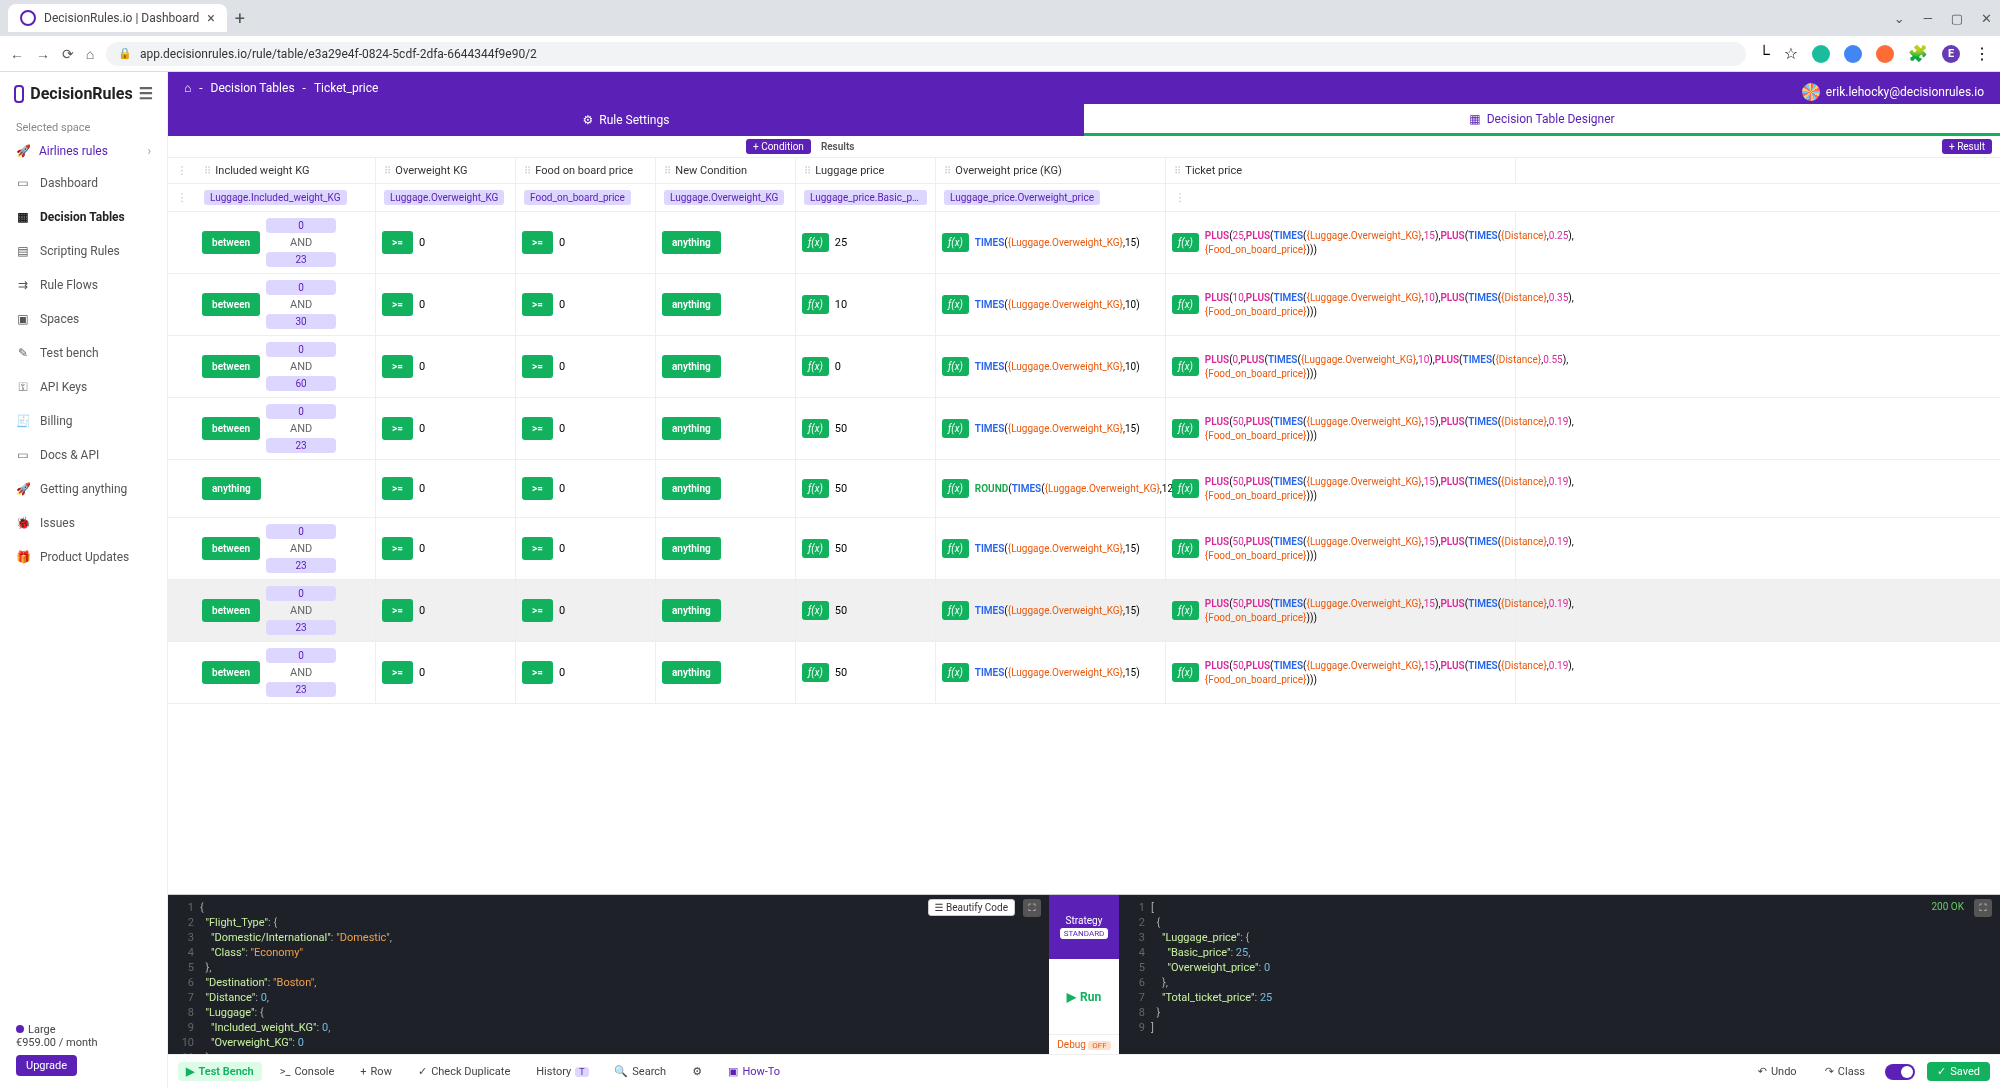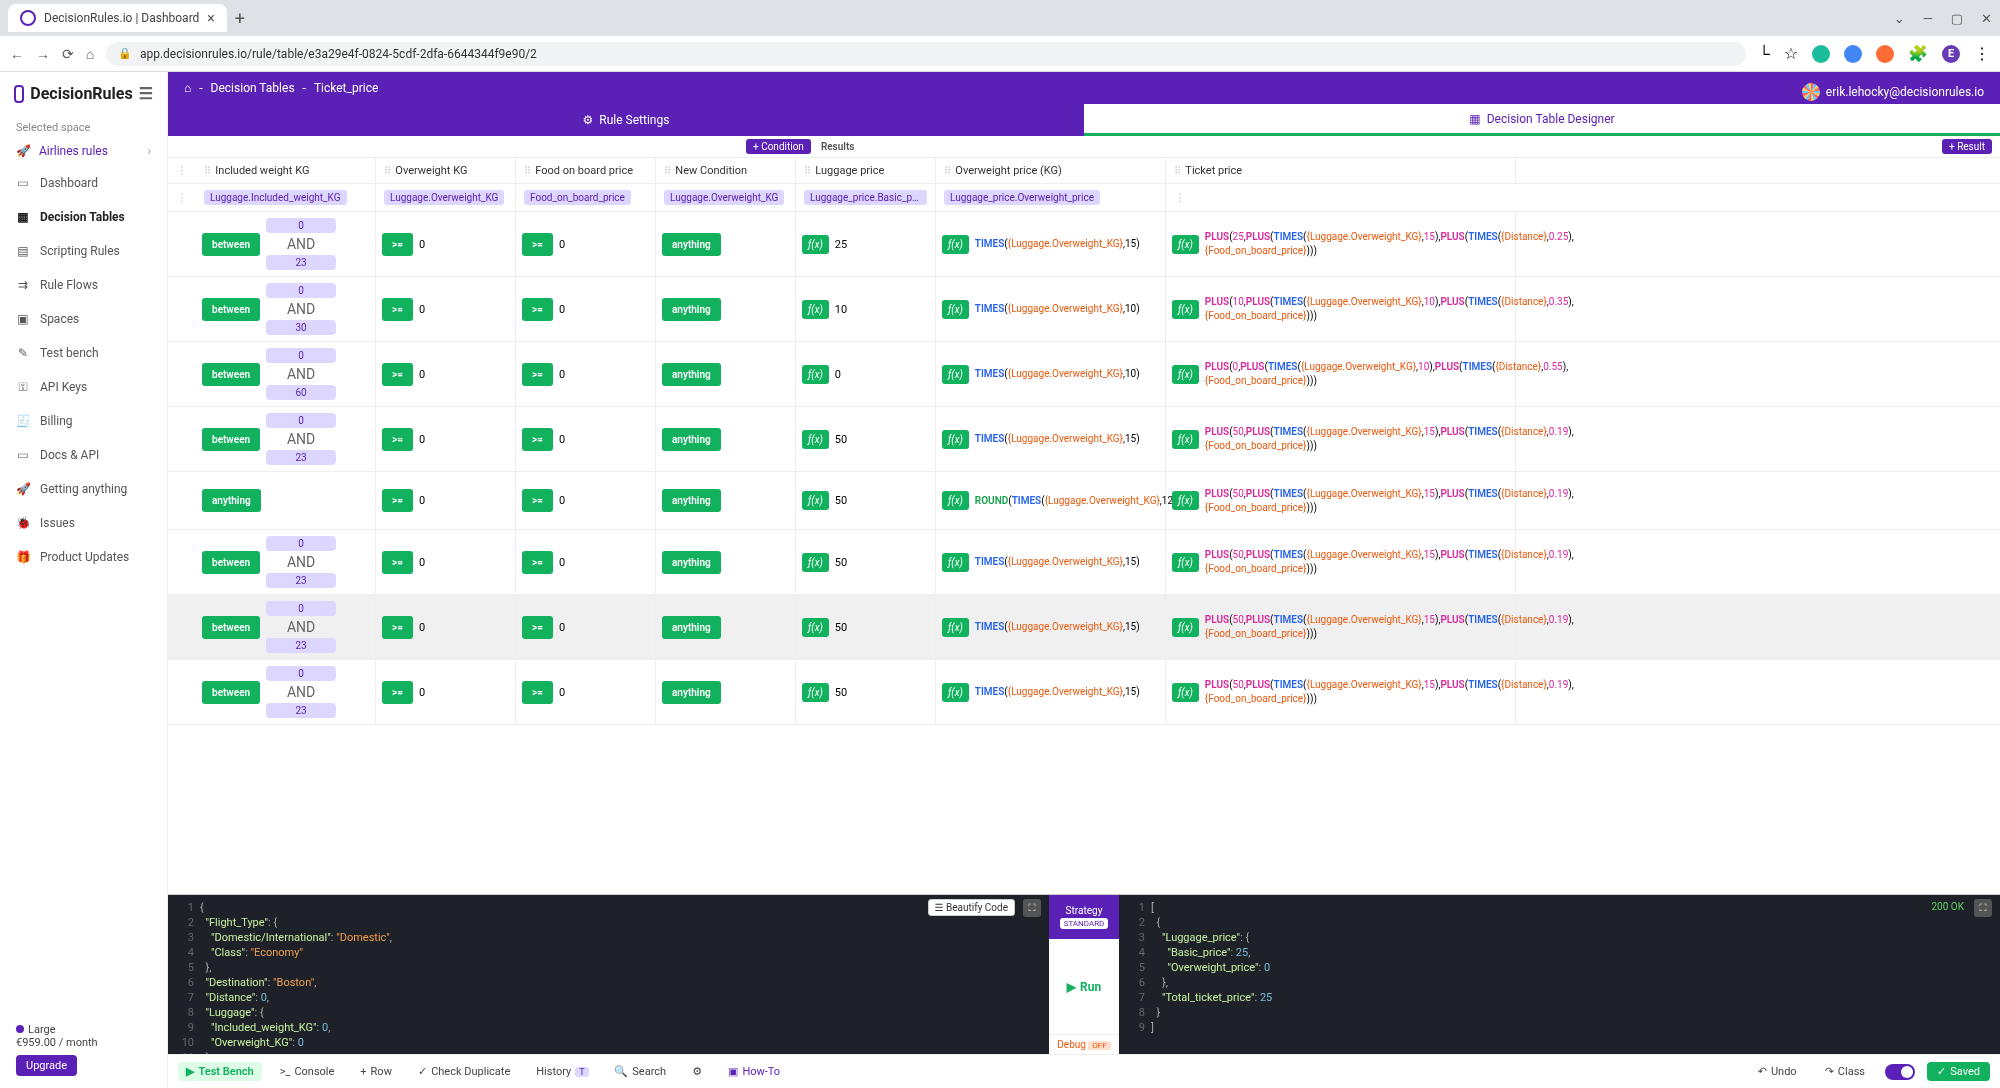--- a/index.html
+++ b/index.html
@@ -62,36 +62,36 @@
 .drag-h { color: #ccc; font-size: 10px; }
 .chip { background: #ddd6fe; color: #5b21b6; border-radius: 3px; padding: 2px 6px; font-size: 10px; white-space: nowrap; overflow: hidden; text-overflow: ellipsis; max-width: 100%; }
 
 .data-row { display: flex; border-bottom: 1px solid #eee; min-height: 58px; align-items: stretch; }
 .data-row.hl { background: #f0f0f0; }
 .cell { border-right: 1px solid #eee; padding: 6px 6px; font-size: 11px; display: flex; align-items: center; gap: 6px; }
 .tag-green { background: #11b15e; color: #fff; border-radius: 3px; padding: 6px 10px; font-size: 10px; font-weight: 600; }
 .fx-badge { background: #11b15e; color: #fff; border-radius: 3px; padding: 4px 6px; font-size: 10px; font-style: italic; }
 .stack { display: flex; flex-direction: column; gap: 3px; align-items: center; }
 .pill { background: #ddd6fe; color: #5b21b6; border-radius: 4px; padding: 2px 24px; font-size: 10px; text-align: center; min-width: 70px; }
-.and-txt { font-size: 14px; color: #666; }
+.and-txt { font-size: 11px; color: #666; }
 .ticket { font-size: 10px; line-height: 1.4; }
 .tk-plus { color: #d9269b; font-weight: 600; }
 .tk-num { color: #d9269b; }
 .tk-times { color: #2563eb; font-weight: 600; }
 .tk-round { color: #16a34a; font-weight: 600; }
 .tk-var { color: #ea580c; }
 
 .test-panel { height: 160px; display: flex; background: #1e2228; color: #aaa; font-family: ui-monospace, Menlo, monospace; font-size: 11px; border-top: 1px solid #ccc; }
 .editor { flex: 1; position: relative; padding: 6px 10px 6px 32px; overflow: hidden; }
 .gutter { position: absolute; left: 0; top: 6px; width: 26px; text-align: right; color: #666; }
 .gutter div { height: 15px; }
 .code-lines div { height: 15px; white-space: pre; }
 .code-key { color: #c7f0a0; } .code-str { color: #f0a04f; } .code-num { color: #7bd; }
 .run-col { width: 70px; background: #fff; display: flex; flex-direction: column; }
-.strategy { background: #5b21b6; color: #fff; text-align: center; padding: 10px 0; font-size: 10px; }
+.strategy { background: #5b21b6; color: #fff; text-align: center; padding: 20px 0; font-size: 10px; }
 .strategy-badge { background: #fff; color: #5b21b6; font-size: 8px; padding: 1px 4px; border-radius: 3px; display: inline-block; margin-top: 2px; }
 .run-btn { flex: 1; display: flex; align-items: center; justify-content: center; gap: 4px; color: #11b15e; font-weight: 700; font-size: 12px; cursor: pointer; }
 .debug-row { border-top: 1px solid #eee; padding: 4px; font-size: 10px; color: #ea580c; text-align: center; }
 .debug-off { background: #ffe0cc; padding: 0 4px; border-radius: 3px; font-size: 8px; }
 .status-200 { position: absolute; top: 6px; right: 36px; color: #6c6; font-size: 10px; }
 .expand-ico { position: absolute; top: 4px; right: 8px; width: 18px; height: 18px; background: #555; border-radius: 3px; display: flex; align-items: center; justify-content: center; font-size: 10px; color: #ddd; cursor: pointer; }
 .beautify { position: absolute; top: 4px; right: 34px; background: #fff; color: #333; border: 1px solid #ccc; border-radius: 3px; padding: 2px 6px; font-size: 10px; cursor: pointer; }
 
 .bottom-bar { height: 34px; background: #fff; border-top: 1px solid #eee; display: flex; align-items: center; gap: 10px; padding: 0 10px; font-size: 11px; color: #444; }
 .bb-btn { display: flex; align-items: center; gap: 4px; padding: 3px 8px; border-radius: 4px; cursor: pointer; }

